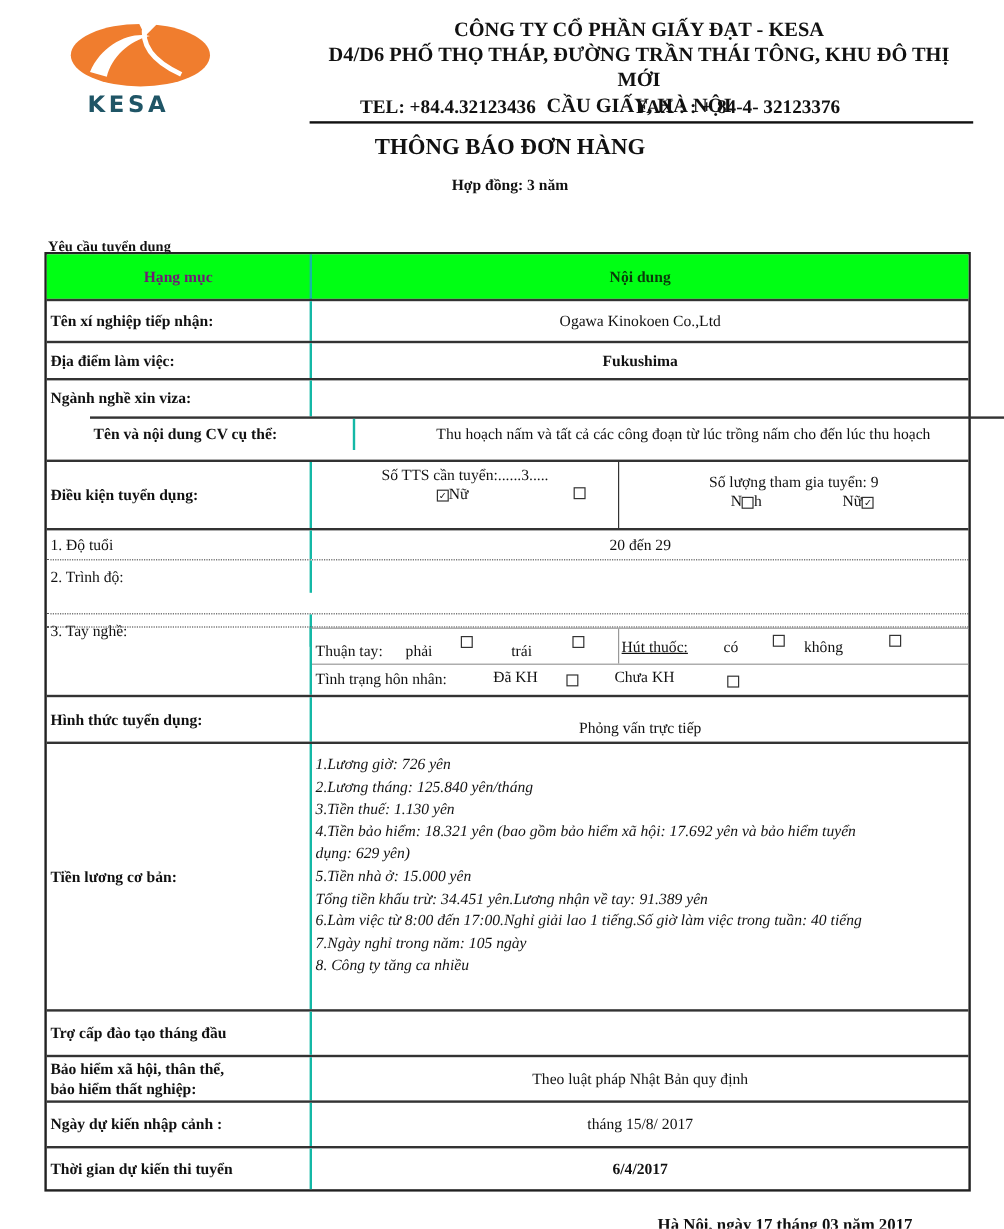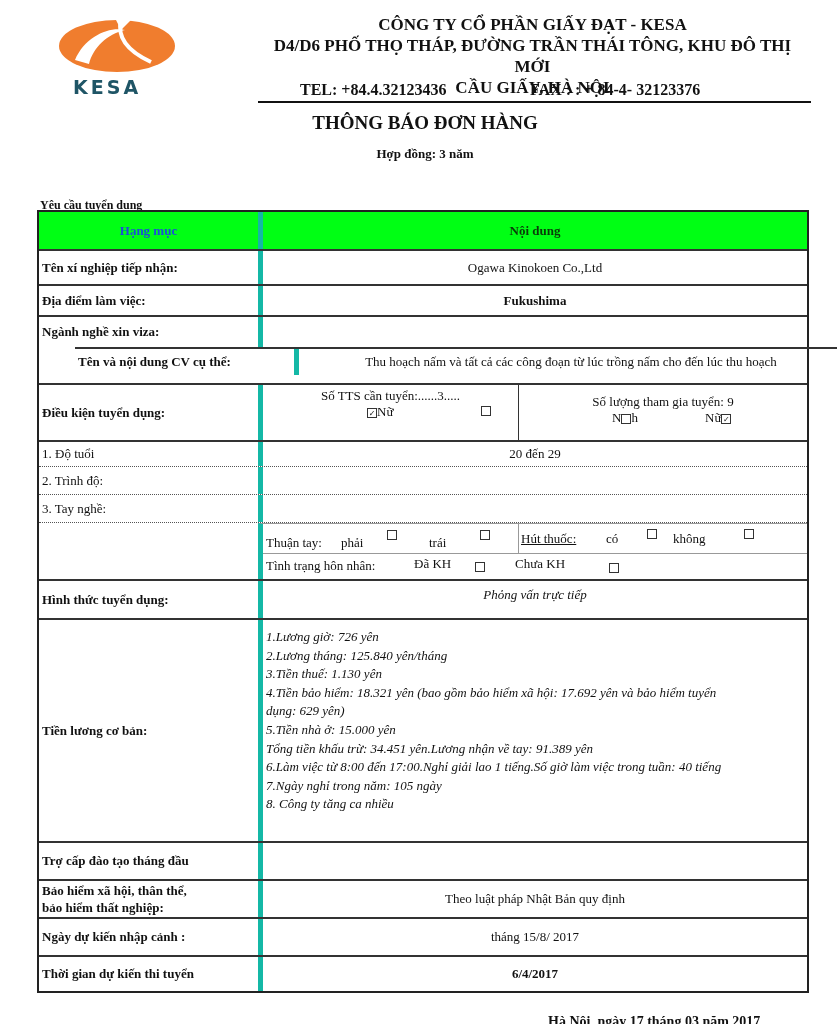--- a/index.html
+++ b/index.html
@@ -17,24 +17,24 @@
   .subtitle { left:255px; top:146px; width:340px; text-align:center; font-weight:bold; font-size:13px; }
   .section { left:40px; top:176px; font-weight:bold; font-size:12px;margin-top:22px; }
   
   .tbl { left:37px; top:210px; width:772px; border:2px solid #222; box-sizing:border-box; }
   .row { position:absolute; left:0; width:768px; box-sizing:border-box; }
   .row.solid { border-top:2px solid #333; }
   .row.dotted { border-top:1px dotted #555; }
   .lc { position:absolute; left:0; top:0; bottom:0; width:219px; box-sizing:border-box;
         display:flex; align-items:center; padding-left:3px; font-weight:bold; font-size:13px; }
   .lc.normal { font-weight:normal; }
-  .rc { position:absolute; left:219px; top:0; bottom:0; right:0; border-left:5px solid #14b8a6; box-sizing:border-box;
+  .rc { position:absolute; left:219px; top:0; bottom:0; right:0; border-left:2px solid #14b8a6; box-sizing:border-box;
         display:flex; align-items:center; justify-content:center; font-size:13px; text-align:center; }
   .hdr { background:#00ff14; }
-  .hdr .lc { justify-content:center; color:#1d4ed8; padding-left:0; }
+  .hdr .lc { justify-content:center; color:#701a75; padding-left:0; }
   .hdr .rc { color:#0a3a0a; font-weight:bold; }
   .cb { display:inline-block; width:10px; height:10px; border:1px solid #333; vertical-align:middle; box-sizing:border-box;
         position:relative; font-size:8px; line-height:9px; text-align:center; }
   .split { position:absolute; top:0; bottom:0; border-left:1px solid #333; }
   .salary { justify-content:flex-start; align-items:flex-start; text-align:left; padding:8px 0 0 3px; line-height:18.6px; font-size:13px; }
   .salary div { white-space:nowrap;font-style:italic; }
   .footer { left:548px; top:1014px; font-weight:bold; font-size:14px; }
 </style>
 </head>
 <body>
@@ -121,21 +121,21 @@
   <div class="row solid" style="top:228px;height:26px;padding-left:48px;">
     <div class="lc normal">1. Độ tuổi</div>
     <div class="rc" style="align-items:flex-start;padding-top:4px;">20 đến 29</div>
   </div>
 
   <div class="row dotted" style="top:254px;height:28px;">
     <div class="lc normal">2. Trình độ:</div>
     <div class="rc"></div>
   </div>
 
-  <div class="row dotted" style="top:282px;height:28px;text-align:right;">
+  <div class="row dotted" style="top:299px;height:28px;text-align:right;">
     <div class="lc normal">3. Tay nghề:</div>
     <div class="rc"></div>
   </div>
 
   <div class="row dotted" style="top:310px;height:57px;">
     <div class="lc"></div>
     <div class="rc" style="display:block;text-align:left;border-top:1px solid #999;">
       <div style="position:absolute;left:0;top:0;right:0;height:29px;border-bottom:1px solid #999;">
         <span style="position:absolute;left:3px;top:11px;">Thuận tay:</span>
         <span style="position:absolute;left:78px;top:11px;">phải</span>
@@ -154,21 +154,21 @@
         <span style="position:absolute;left:151px;top:3px;">Đã KH</span>
         <span class="cb" style="position:absolute;left:212px;top:9px;"></span>
         <span style="position:absolute;left:252px;top:3px;">Chưa KH</span>
         <span class="cb" style="position:absolute;left:346px;top:10px;"></span>
       </div>
     </div>
   </div>
 
   <div class="row solid" style="top:367px;height:39px;">
     <div class="lc">Hình thức tuyển dụng:</div>
-    <div class="rc" style="align-items:flex-start;padding-top:6px;font-style:italic;">Phỏng vấn trực tiếp</div>
+    <div class="rc" style="align-items:flex-start;padding-top:18px;">Phỏng vấn trực tiếp</div>
   </div>
 
   <div class="row solid" style="top:406px;height:223px;">
     <div class="lc">Tiền lương cơ bản:</div>
     <div class="rc salary">
       <div>
         <div>1.Lương giờ: 726 yên</div>
         <div>2.Lương tháng: 125.840 yên/tháng</div>
         <div>3.Tiền thuế: 1.130 yên</div>
         <div>4.Tiền bảo hiểm: 18.321 yên (bao gồm bảo hiểm xã hội: 17.692 yên và bảo hiểm tuyển</div>

